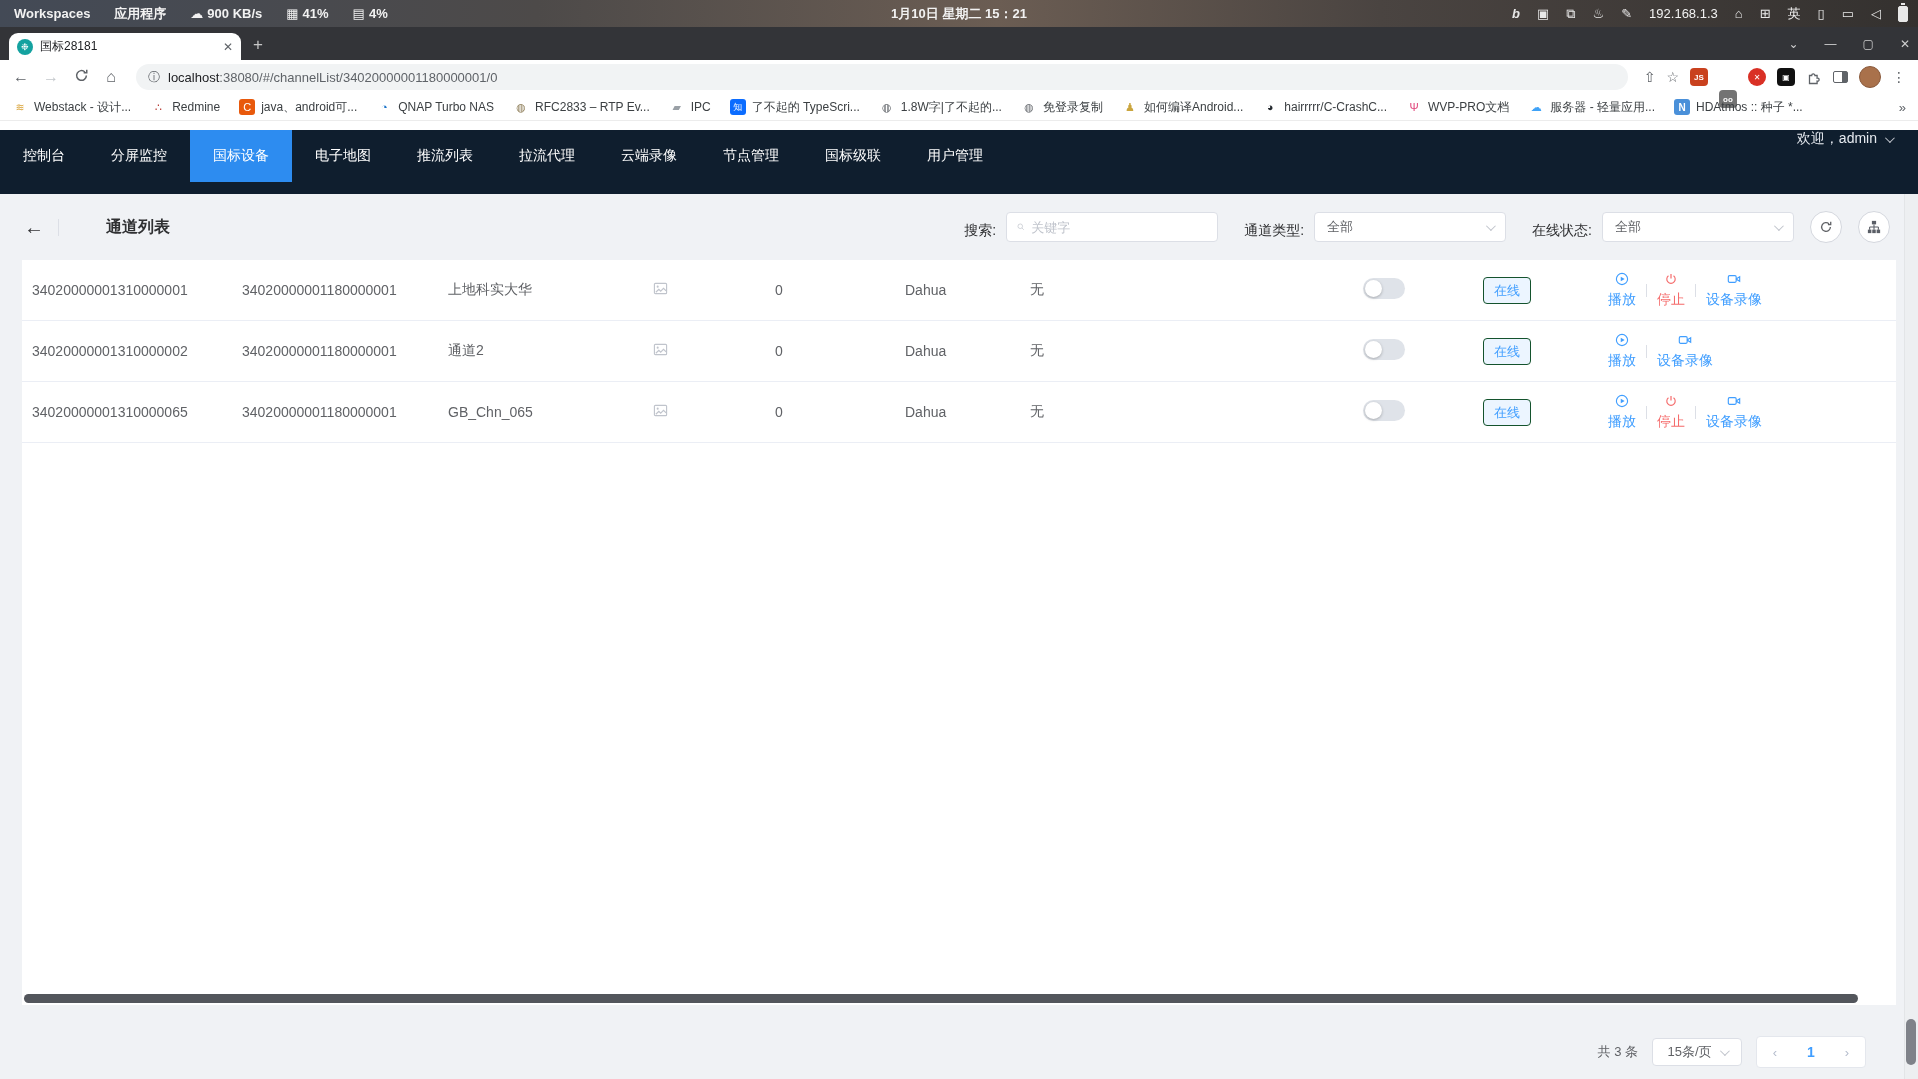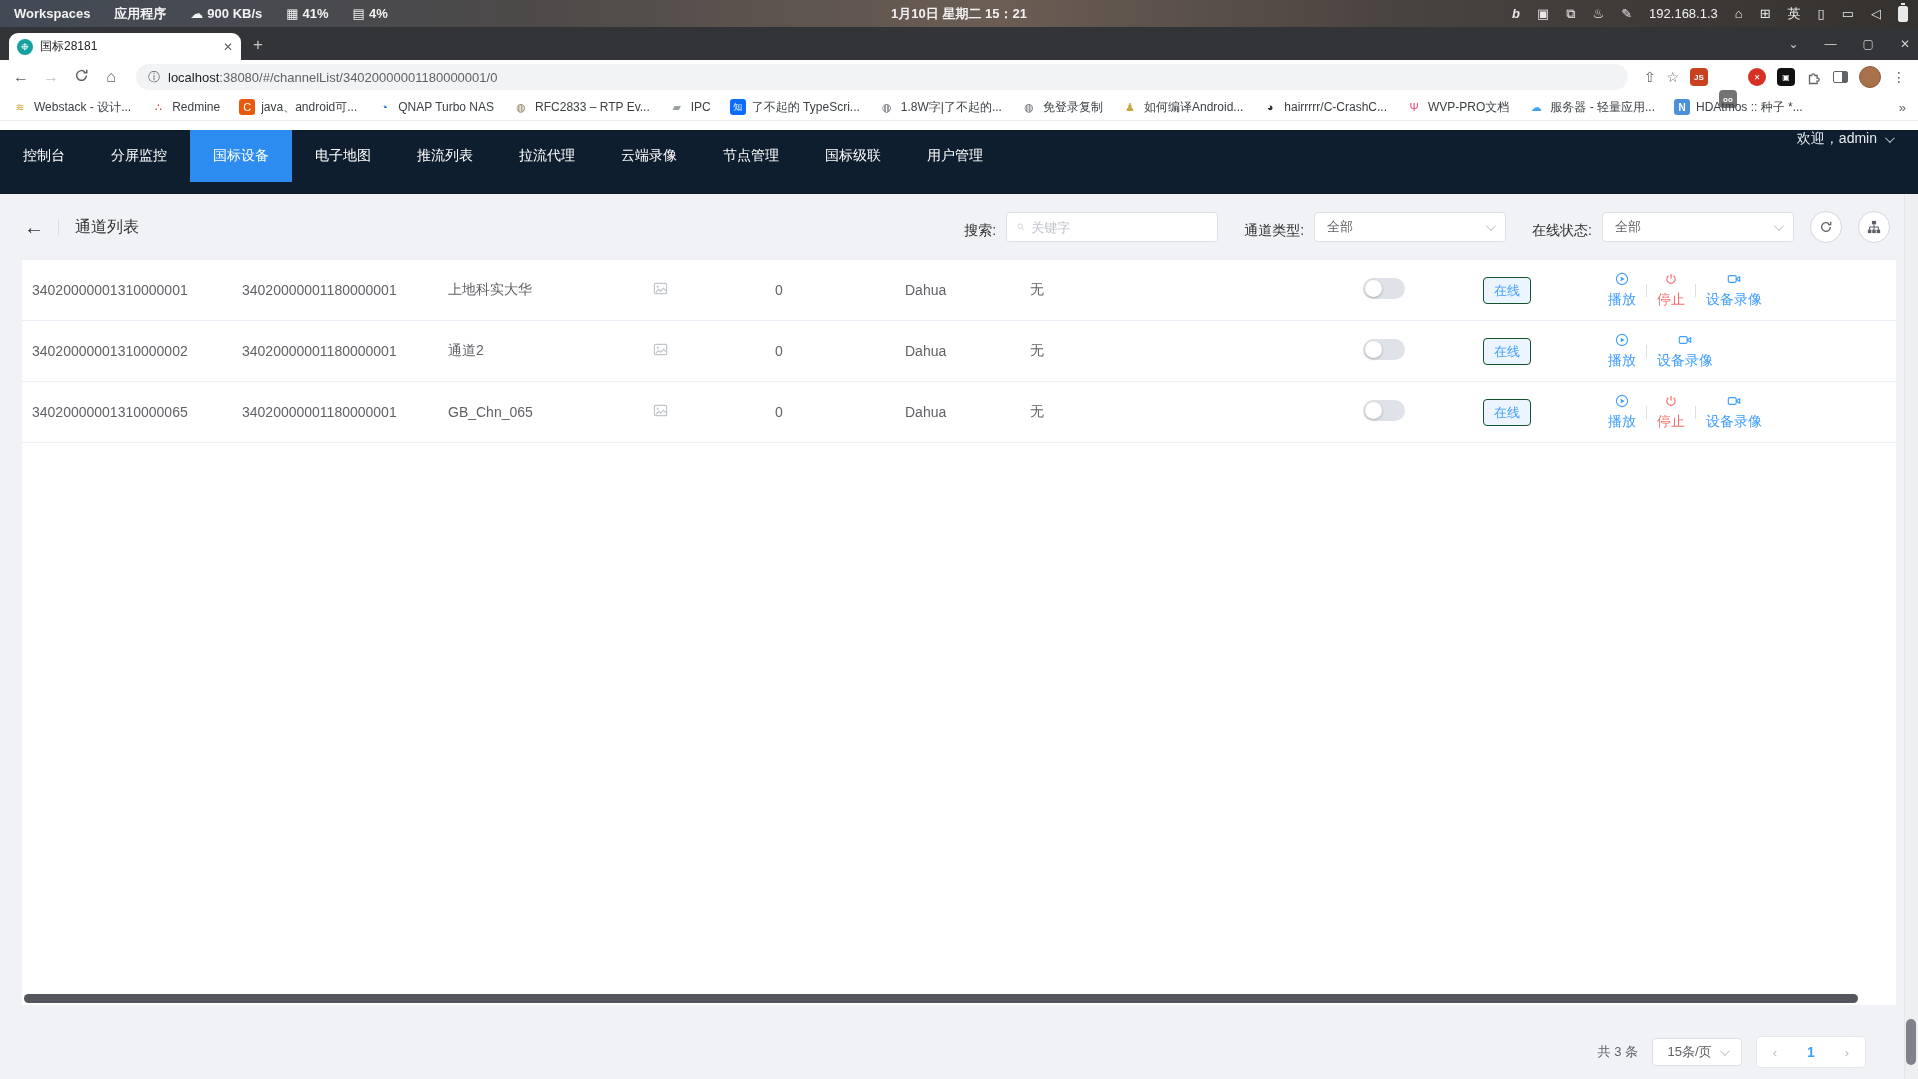--- a/index.html
+++ b/index.html
@@ -57,21 +57,21 @@
   .nav-item { padding:0 23px; height:52px; display:flex; align-items:center; font-size:14px; cursor:pointer; }
   .nav-item.active { background:#2d8cf0; }
   .nav-welcome { margin-left:auto; padding-right:26px; display:flex; align-items:center; gap:8px; font-size:14px; color:#e6eaf0; }
   .chev { width:7px; height:7px; border-right:1.4px solid #c0c4cc; border-bottom:1.4px solid #c0c4cc; transform:rotate(45deg) translateY(-2px); display:inline-block; }
 
   
   #pagebody { position:relative; height:calc(1079px - 27px - 33px - 34px - 27px - 9px - 52px); background:#f0f2f5; }
   .toolbar-row { height:66px; display:flex; align-items:center; padding:0 28px 0 24px; }
   .back-arrow { font-size:20px; color:#303133; margin-right:14px; }
   .tdivider { width:1px; height:17px; background:#dcdfe6; margin-right:16px; }
-  .page-title { font-size:16px; font-weight:normal; color:#303133; }
+  .page-title { font-size:16px; font-weight:bold; color:#303133;margin-left:31px; }
   .tools { margin-left:auto; display:flex; align-items:center; gap:10px; }
   .tools .lbl { font-size:14px; color:#303133; margin-left:16px;margin-top:8px; }
   .search-box { width:212px; height:30px; border:1px solid #dcdfe6; border-radius:4px; background:#fff; display:flex; align-items:center; padding:0 10px; gap:6px; }
   .search-box input { border:none; outline:none; flex:1; font-size:13px; color:#606266; font-family:inherit; background:transparent; }
   .search-box input::placeholder { color:#c0c4cc; }
   .select { width:192px; height:30px; border:1px solid #dcdfe6; border-radius:4px; background:#fff; display:flex; align-items:center; padding:0 12px; font-size:13px; color:#606266; }
   .select .chev { margin-left:auto; }
   .circle-btn { width:32px; height:32px; border-radius:50%; border:1px solid #d4d7de; background:#fff; display:flex; align-items:center; justify-content:center; margin-left:6px; }
 
   

